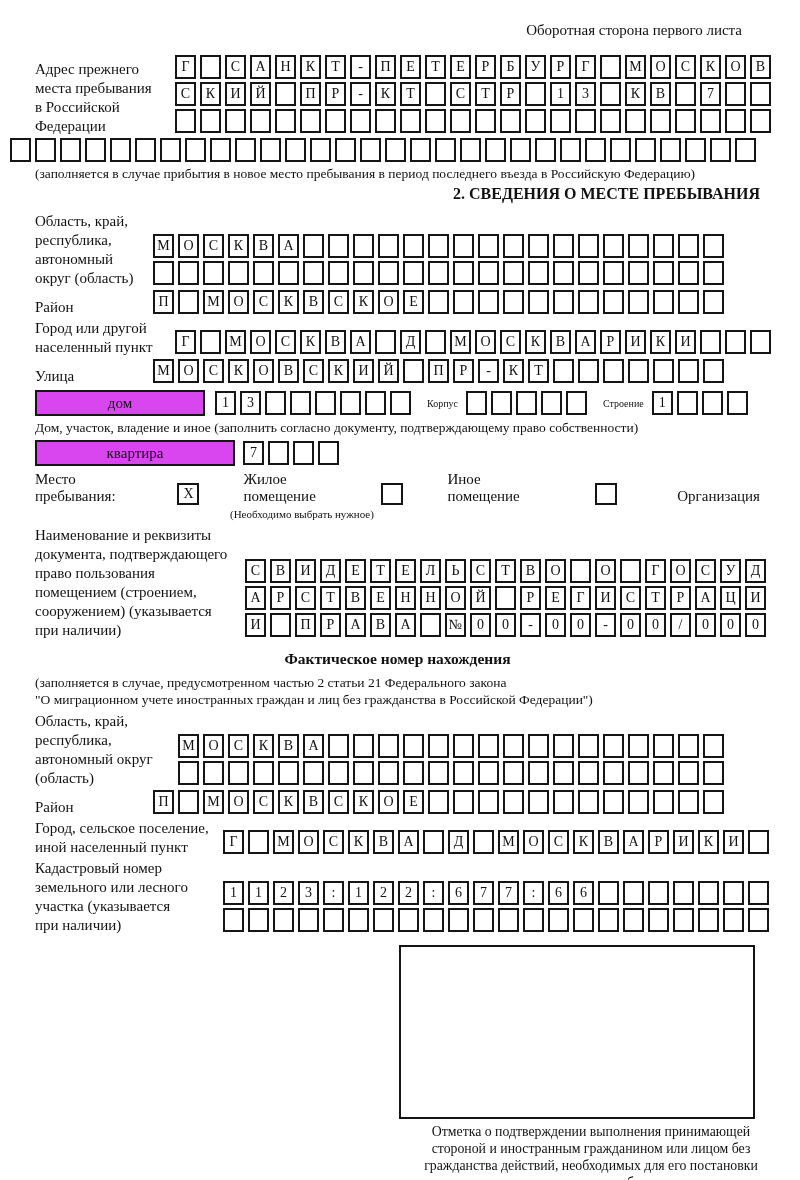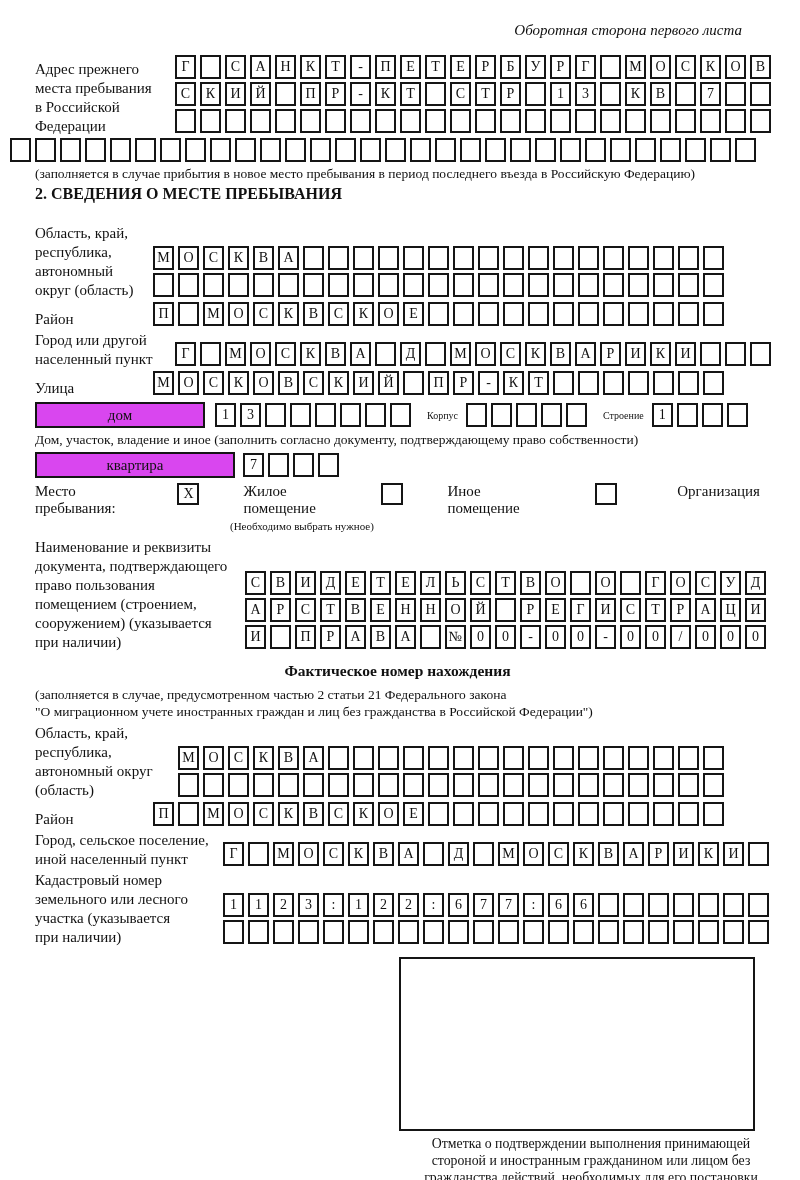--- a/index.html
+++ b/index.html
@@ -2,42 +2,42 @@
 <html><head>
 <meta charset="utf-8">
 <style>
   html,body{margin:0;padding:0;background:#fff;}
   .page{
     width:800px;height:1180px;box-sizing:border-box;
     padding:22px 40px 0 35px;
     font-family:"Liberation Serif","DejaVu Serif",serif;
     color:#111;background:#fff;overflow:hidden;position:relative;
   }
-  .hdr{text-align:right;font-size:15px;padding-right:18px;margin-bottom:16px;font-style:italic;}
+  .hdr{text-align:right;font-size:15px;padding-right:18px;margin-bottom:16px;}
   .field{display:flex;align-items:flex-end;margin-bottom:2px;}
   .lbl{font-size:15px;line-height:19px;white-space:pre-line;flex-shrink:0;}
   .w140{width:140px;} .w118{width:118px;} .w143{width:143px;} .w188{width:188px;} .w210{width:210px;}
   .rows{display:flex;flex-direction:column;}
   .cellrow{display:flex;margin-bottom:3px;}
   .cell{
     width:17px;height:20px;border:2px solid #151515;margin-right:4px;
     display:flex;align-items:center;justify-content:center;
     font-size:14px;flex-shrink:0;background:#fff;
   }
   .fullrow{margin-left:-25px;margin-top:1px;}
   .note{font-size:13.5px;line-height:17px;}
   .center{text-align:left;}
   .pre{white-space:pre-line;}
-  .title{font-weight:bold;font-size:16px;text-align:left;margin:3px 0 21px;}
+  .title{font-weight:bold;font-size:16px;text-align:right;margin:3px 0 9px;}
   .subtitle{font-weight:bold;font-size:15.5px;text-align:center;margin:10px 0 6px;}
   .hrow{display:flex;align-items:center;margin:4px 0 3px;}
   .widebox{border:2px solid #151515;height:22px;display:flex;align-items:center;justify-content:center;font-size:15px;flex-shrink:0;background:#d946ef;}
   .wb170{width:166px;margin-right:10px;} .wb200{width:196px;margin-right:8px;}
   .inline-lbl{font-size:10px;margin:0 8px 0 12px;white-space:nowrap;}
-  .stayrow{display:flex;align-items:flex-start;font-size:15px;margin-top:5px;gap:32px;}
+  .stayrow{display:flex;align-items:flex-end;font-size:15px;margin-top:5px;gap:32px;}
   .cbox{width:18px;height:18px;border:2px solid #151515;margin:0 12px 0 10px;display:flex;align-items:center;justify-content:center;font-size:14px;flex-shrink:0;}
   .staynote{font-size:11px;margin:3px 0 6px 195px;}
   .confwrap{margin-left:352px;width:408px;margin-top:10px;}
   .stampbox{border:2px solid #151515;height:170px;width:352px;margin-left:12px;background:#fff;}
   .confcaption{font-size:13.8px;line-height:17px;text-align:center;white-space:pre-line;margin-top:4px;}
   .mb6{margin-bottom:4px;} .mt4{margin-top:4px;}
 </style>
 </head>
 <body>
 

